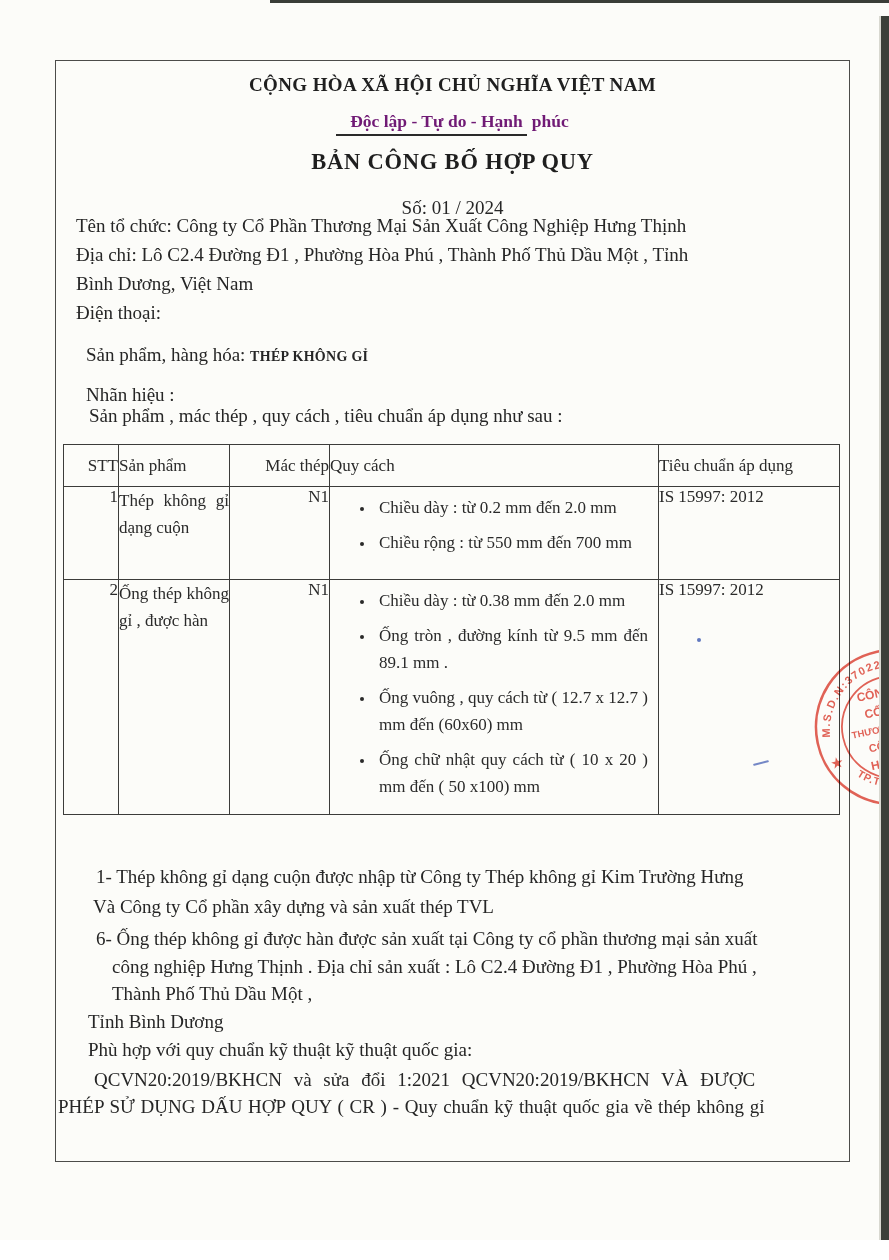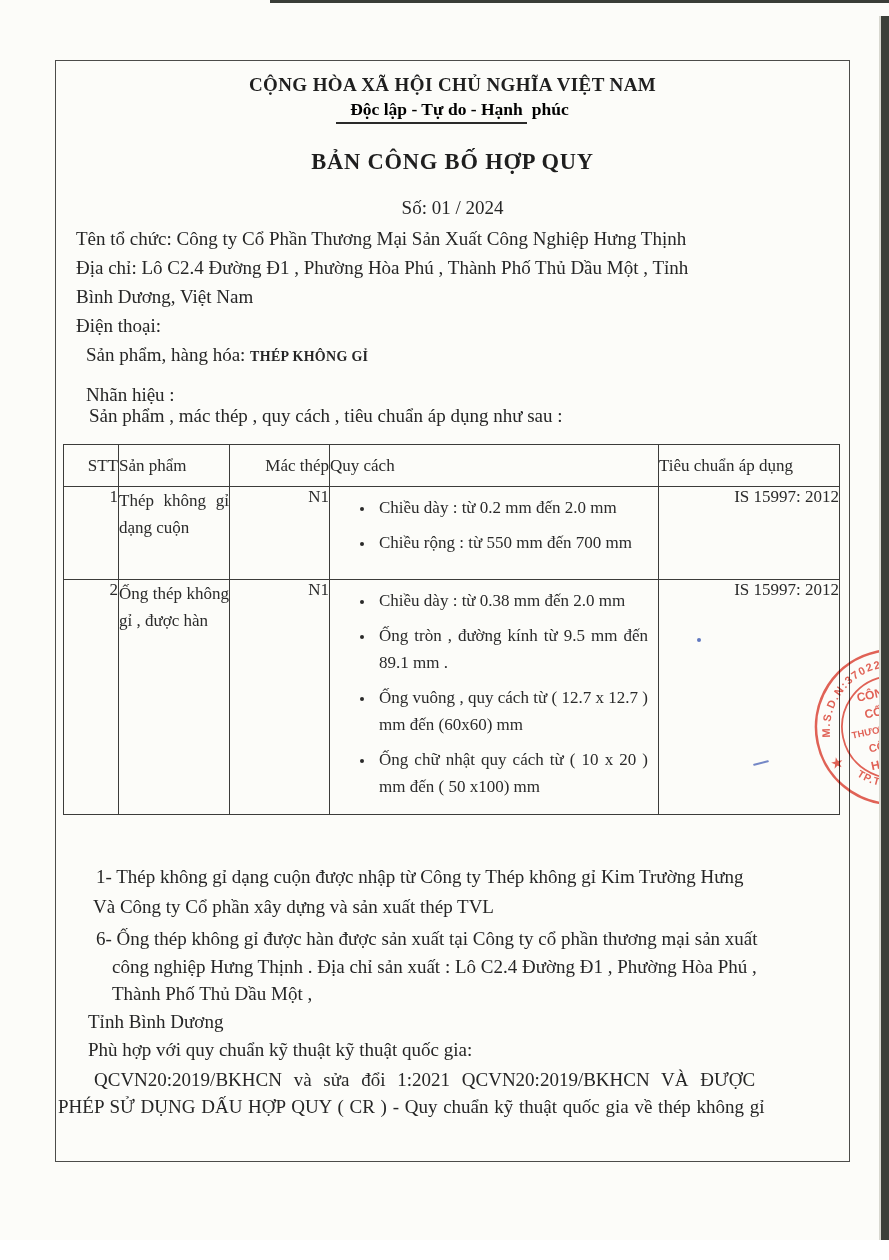--- a/index.html
+++ b/index.html
@@ -13,27 +13,27 @@
   .scan-right  { position:absolute; left:879px; top:16px; width:10px; height:1244px; background:#3b3f39; border-left:2px solid #d8d8d0; }
   .scan-bottom { position:absolute; left:0; top:1251px; width:889px; height:9px; background:#70706a; }
 
   .frame {
     position:absolute; left:55px; top:60px; width:793px; height:1100px;
     border:1.6px solid #4c4c4a; background:transparent;
   }
   .centered { text-align:center; width:100%; position:absolute; }
 
   .republic { top:13px; font-weight:bold; font-size:19px; letter-spacing:.4px; color:#1f1f1f; }
-  .motto    { top:38px; font-weight:bold; font-size:17.5px; color:#000000; }
+  .motto    { top:50px; font-weight:bold; font-size:17.5px; color:#701a75; }
   .motto .u { display:inline-block; border-bottom:2.4px solid #2a2a2a; padding:0 4px 2px 14px; }
   .motto .tail { margin-left:5px; }
   .doc-title  { top:88px; font-weight:bold; font-size:22.5px; letter-spacing:.8px; color:#1e1e1e; }
   .doc-number { top:136px; font-size:19px; }
 
-  .info { position:absolute; left:20px; top:163px; font-size:19px; }
+  .info { position:absolute; left:20px; top:150px; font-size:19px; }
   .info div { line-height:29px; white-space:nowrap; }
 
   .lbl-line { position:absolute; font-size:19px; white-space:nowrap; }
   .product-line { left:30px; top:283px; }
   .product-line b { font-size:14px; letter-spacing:.3px;margin-top:12px; }
   .brand-line   { left:30px; top:323px; }
   .intro-line   { left:33px; top:344px; }
 
   table.spec {
     position:absolute; left:7px; top:383px; width:776px;
@@ -46,21 +46,21 @@
   table.spec thead th { height:41px; vertical-align:middle; font-size:17px; }
   .col-stt  { width:55px;  }
   .col-prod { width:111px; }
   .col-grade{ width:100px; }
   .col-spec { width:329px; }
   .col-std  { width:181px; }
   th.h-left { text-align:left; padding-left:9px; }
   th.h-center, td.c-center { text-align:right; }
   td.c-top { padding-top:8px; }
   td.cell-product { text-align:justify; padding:7px 8px 0 8px; line-height:27px; }
-  td.cell-std { padding:8px 6px 0 9px;text-align:right; }
+  td.cell-std { padding:8px 6px 0 9px; }
   tr.r1 { height:93px; } tr.r2 { height:235px; }
   ul.specs { margin:4px 0 0 0; padding:0 10px 0 45px; list-style:disc outside; }
   ul.specs li { margin:7px 0 6px 0; line-height:27.5px; text-align:justify; padding-left:4px; color:#2a2a2a; }
   ul.specs li::marker { font-size:14px; }
 
   .notes { position:absolute; left:0; top:805px; width:793px; font-size:19px; }
   .notes div { line-height:22px; white-space:nowrap; }
   .n1 { padding-left:40px; margin-top:0; }
   .n2 { padding-left:37px; margin-top:8px; }
   .n3 { padding-left:40px; margin-top:10px; }

